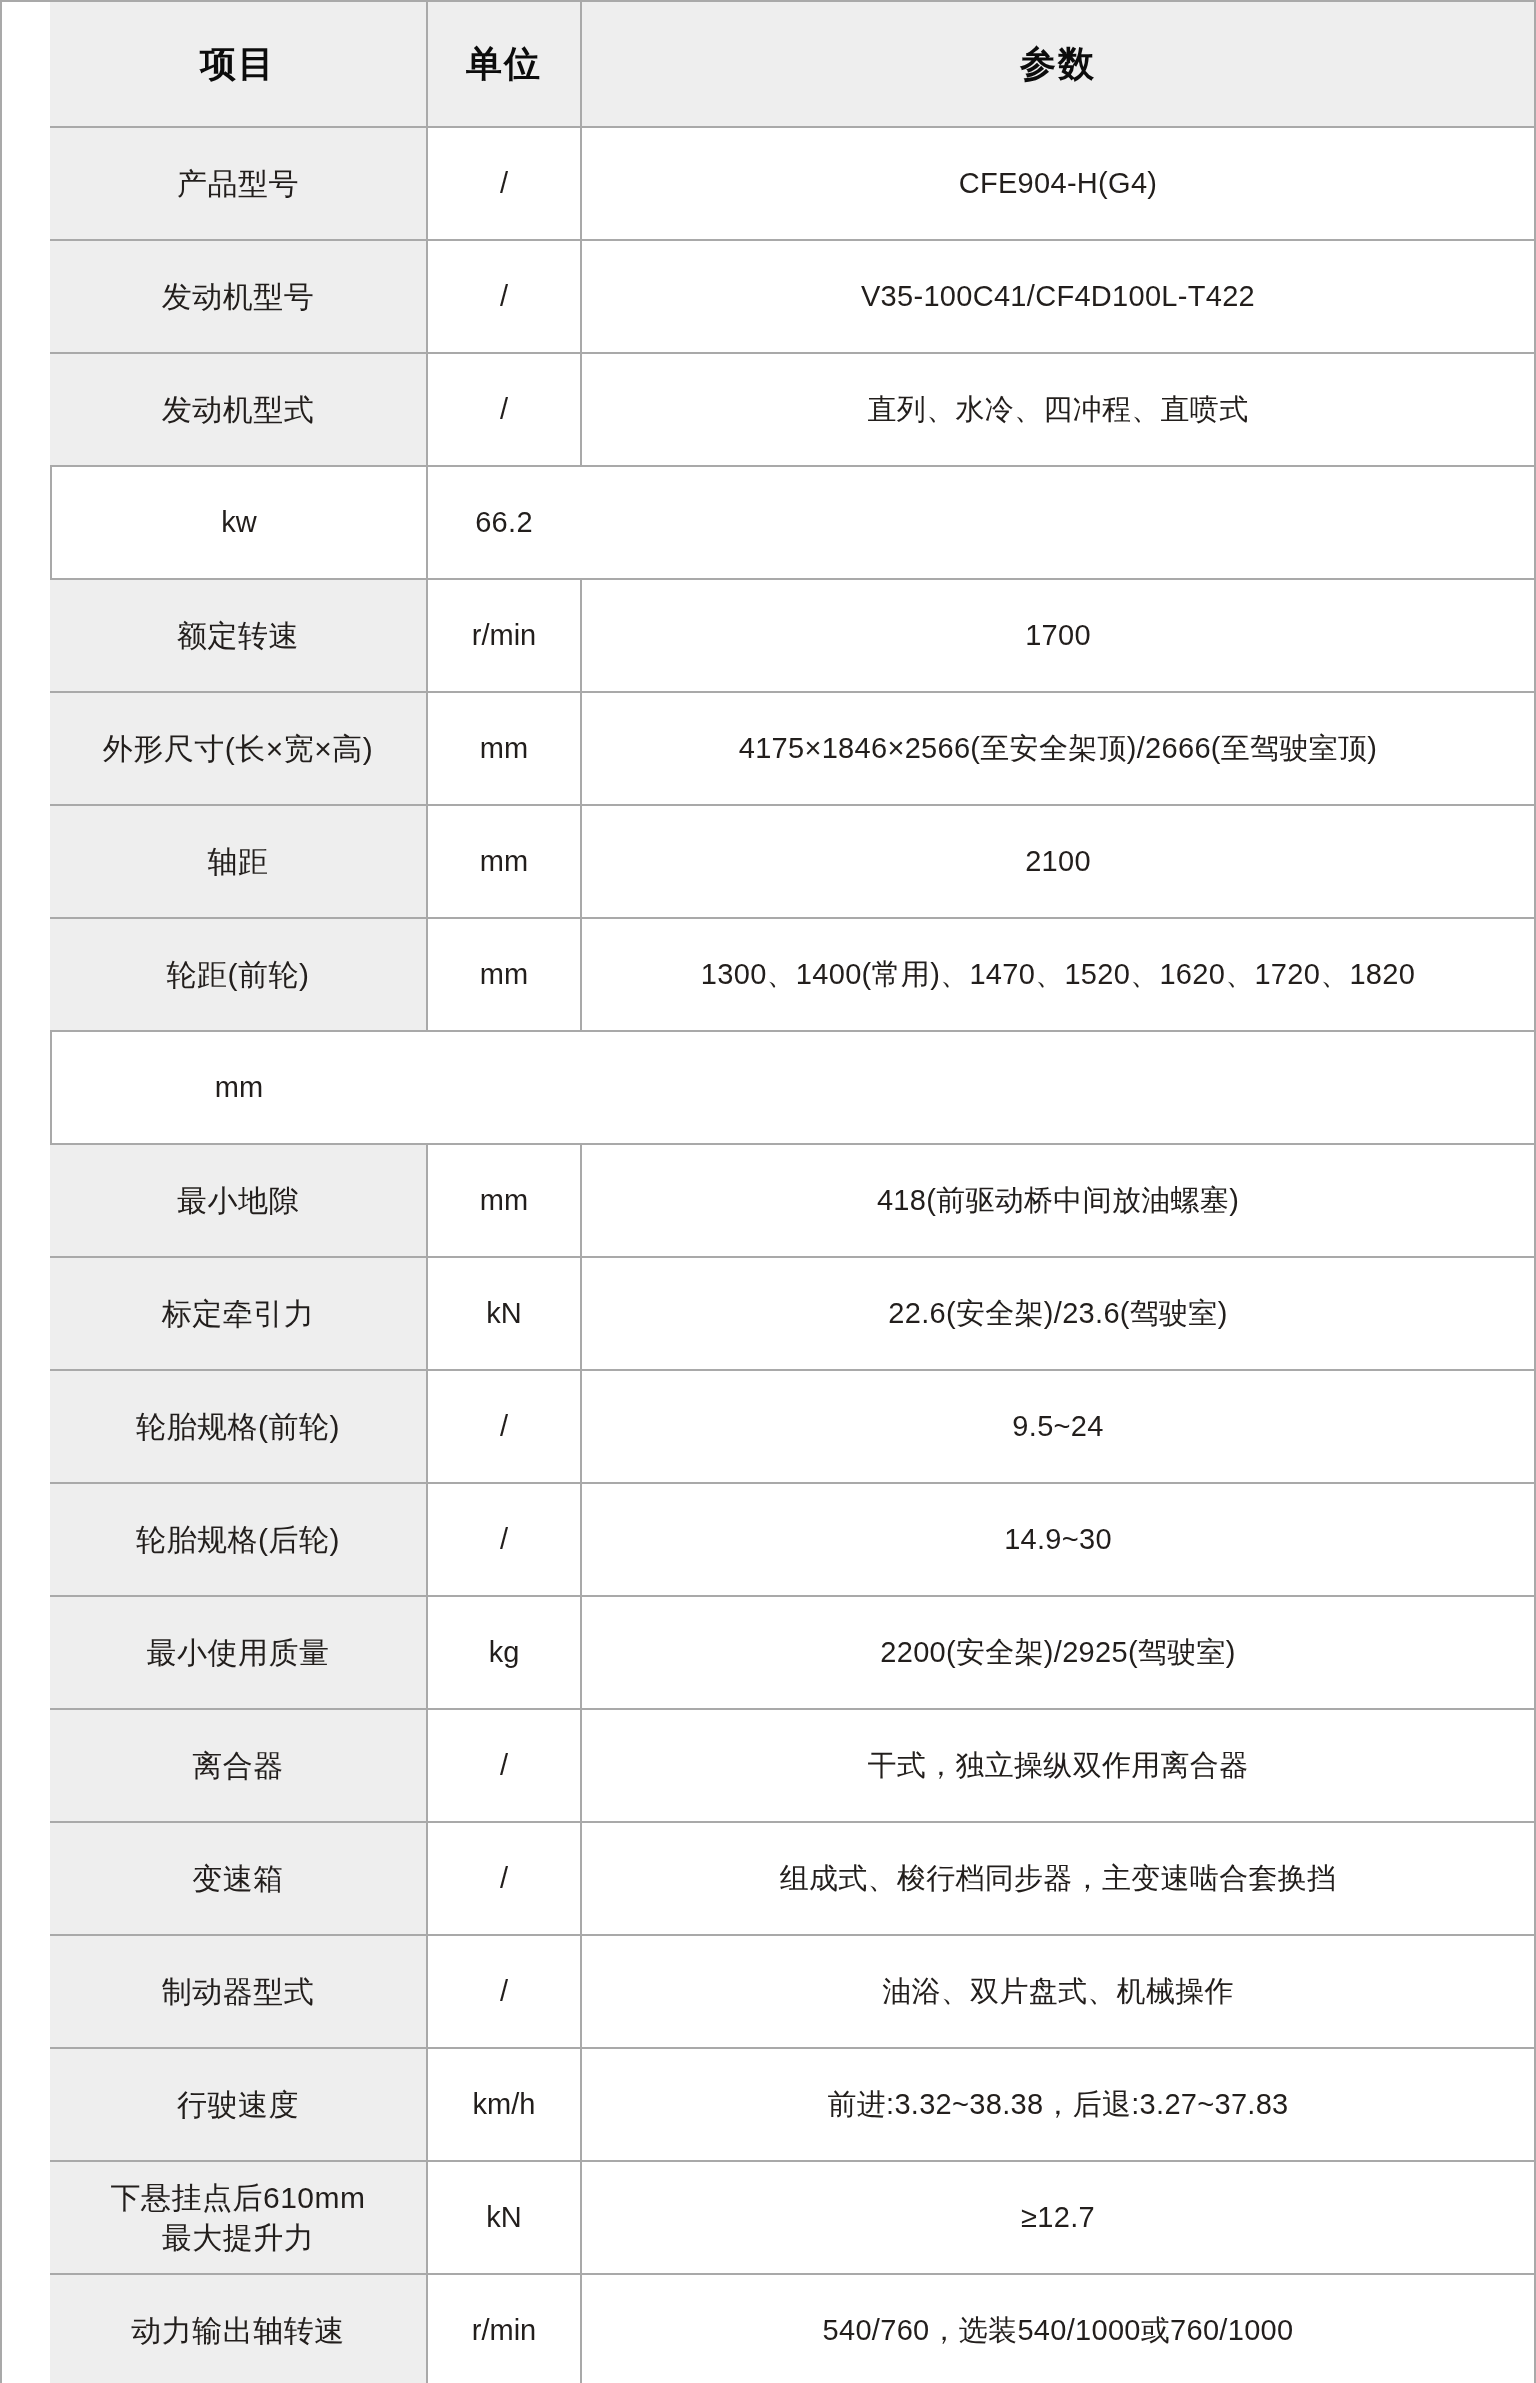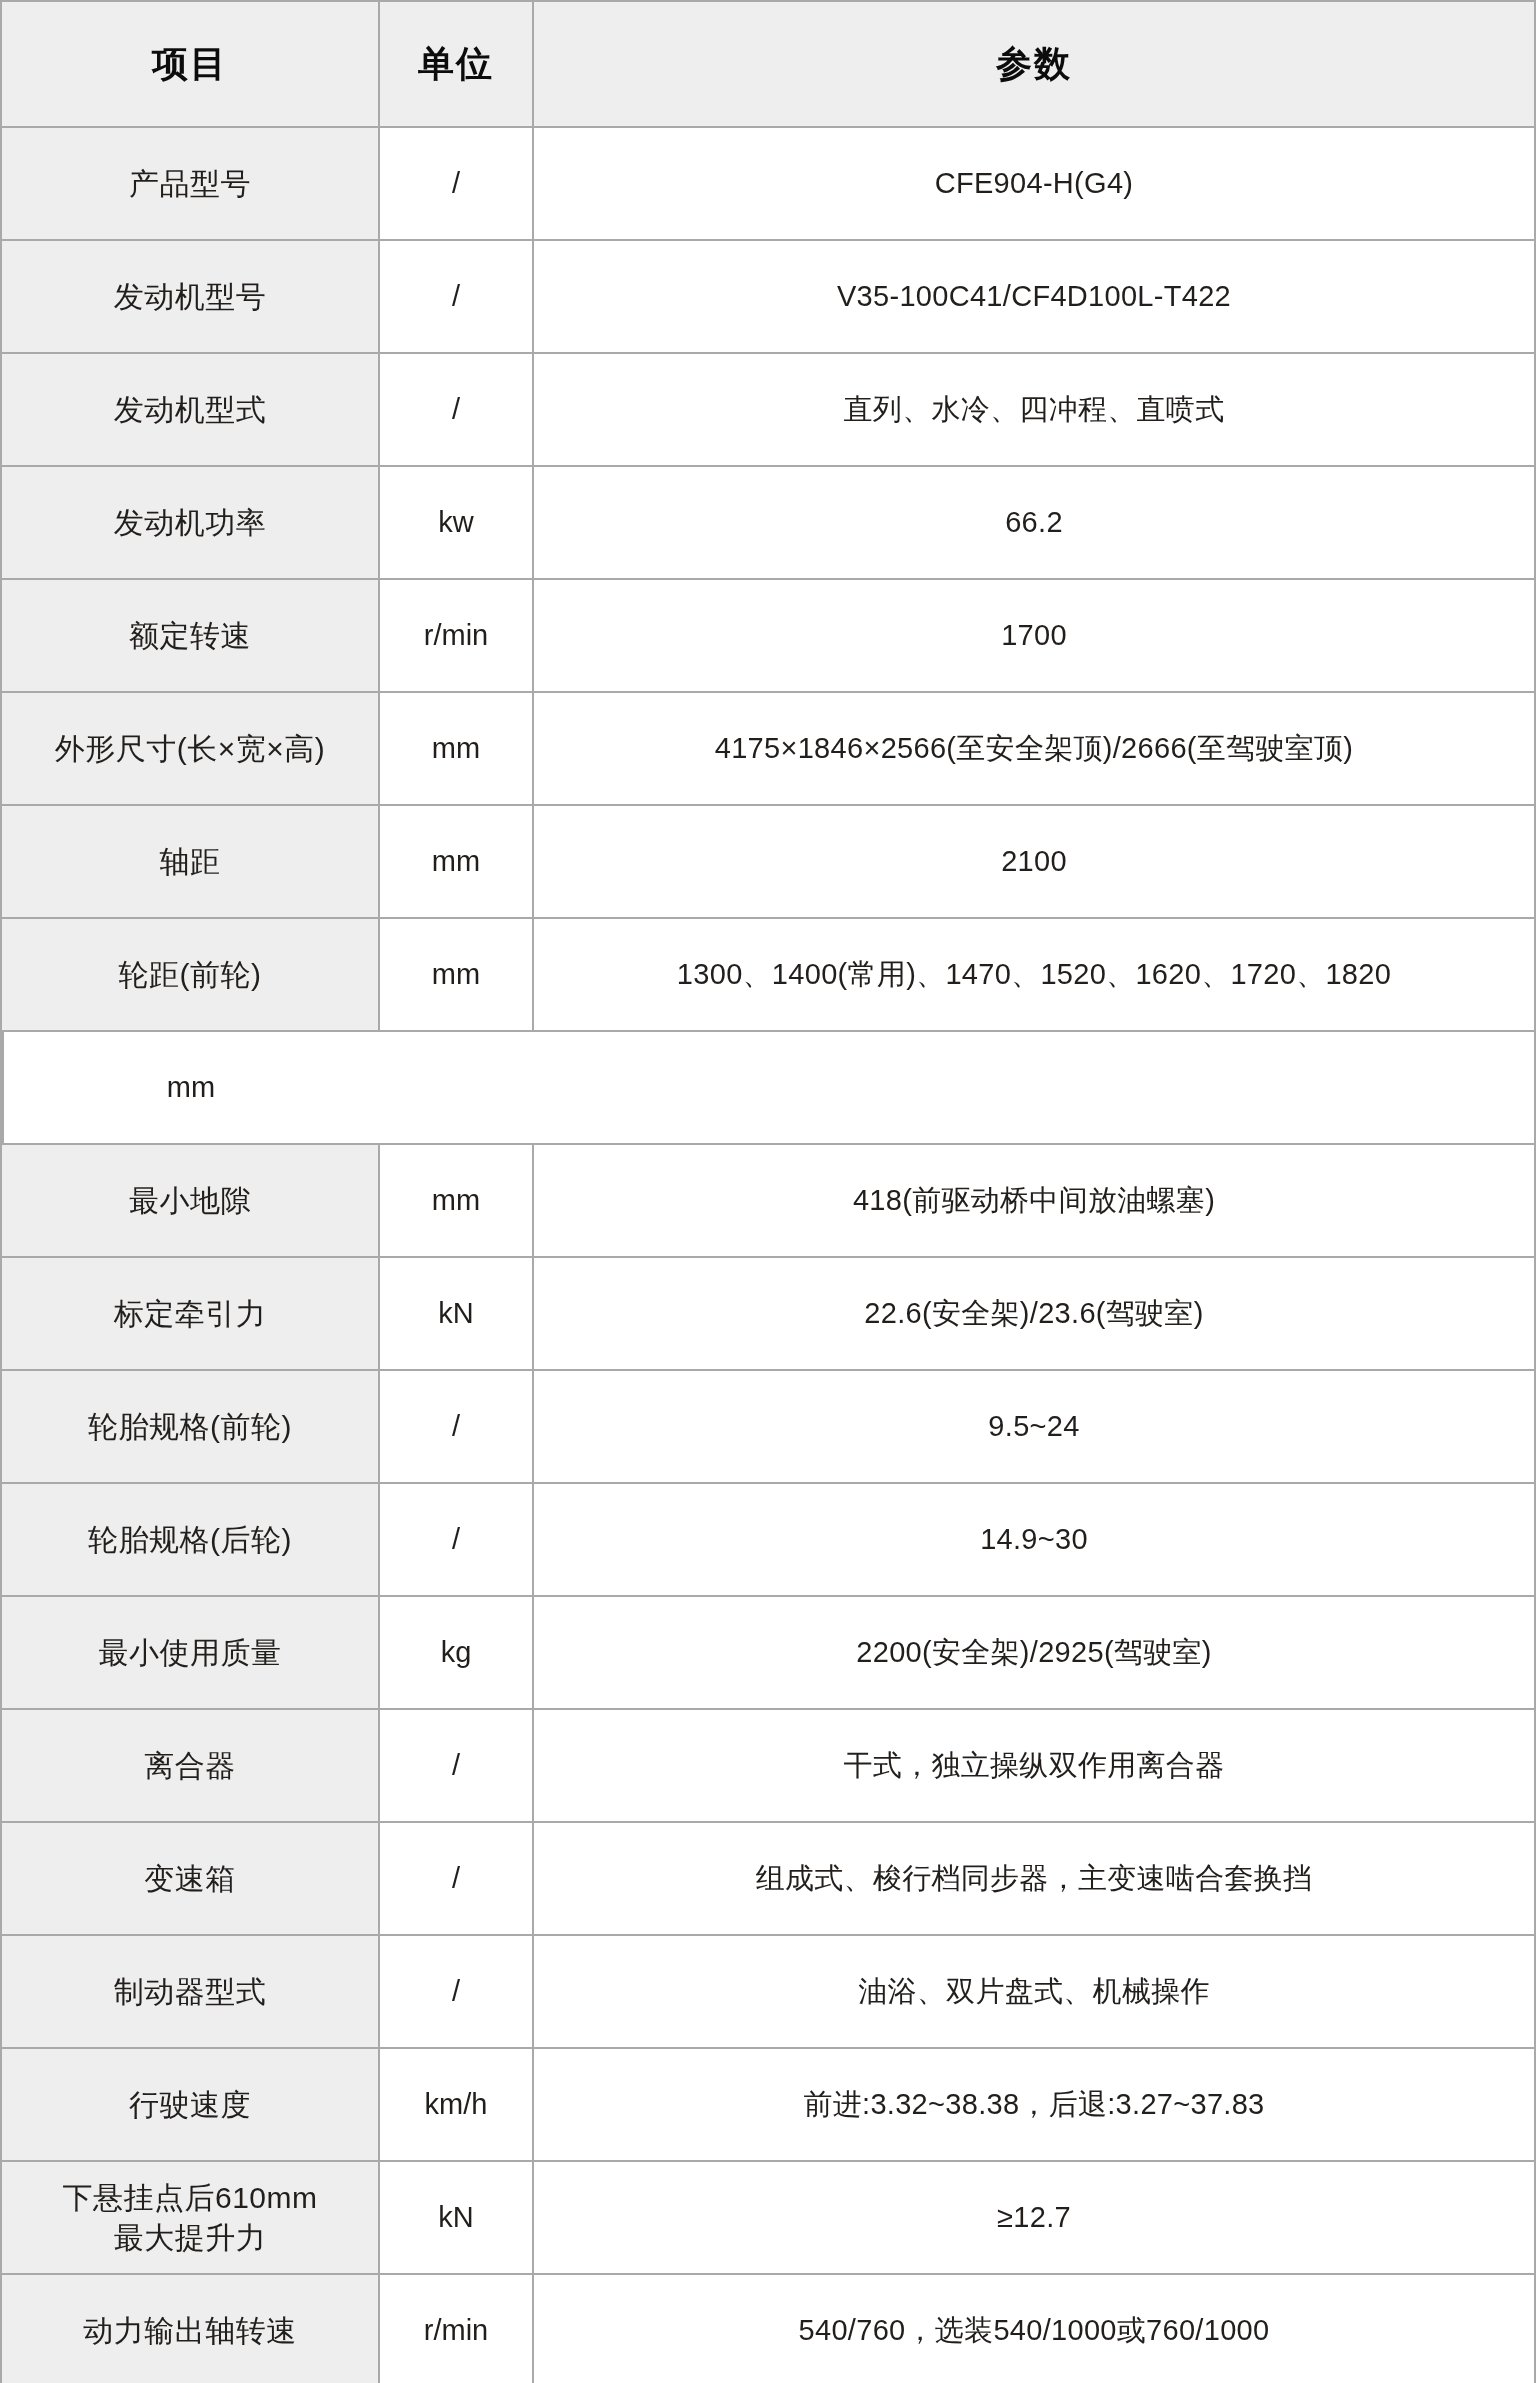--- a/index.html
+++ b/index.html
@@ -28,20 +28,21 @@
     display:flex;
     flex-direction:column;
     background:#ffffff;
   }
   .t-row{
     display:grid;
     grid-template-columns:376px 154px 1fr;
     height:var(--row-h);
     flex:0 0 auto;
     border-top:2px solid var(--border-color);
+    margin-left:48px;
   }
   .t-row.t-header{
     height:var(--header-h);
     border-top:none;
   }
   .cell{
     display:flex;
     align-items:center;
     justify-content:center;
     text-align:center;
@@ -93,21 +94,20 @@
     <div class="cell c-value">V35-100C41/CF4D100L-T422</div>
   </div>
 
   <div class="t-row">
     <div class="cell c-item">发动机型式</div>
     <div class="cell c-unit">/</div>
     <div class="cell c-value">直列、水冷、四冲程、直喷式</div>
   </div>
 
   <div class="t-row">
-    <div class="cell c-item">发动机功率</div>
     <div class="cell c-unit">kw</div>
     <div class="cell c-value">66.2</div>
   </div>
 
   <div class="t-row">
     <div class="cell c-item">额定转速</div>
     <div class="cell c-unit">r/min</div>
     <div class="cell c-value">1700</div>
   </div>
 

